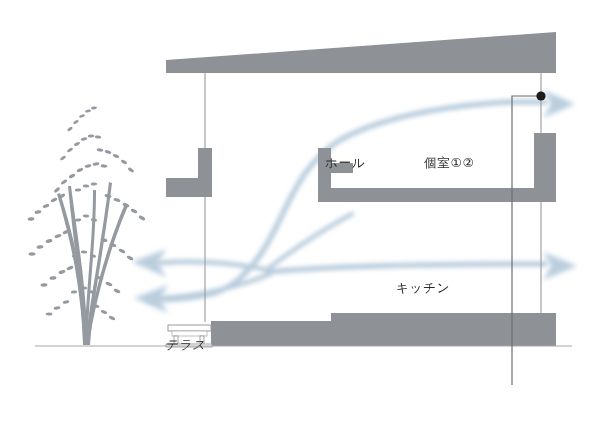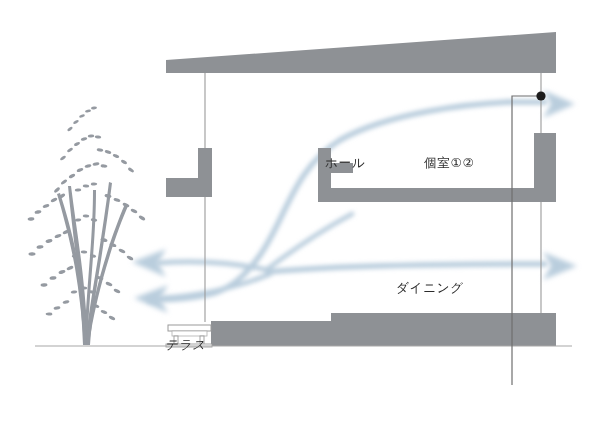--- a/index.html
+++ b/index.html
@@ -245,19 +245,19 @@
       <circle cx="541" cy="96" r="4.6" fill="#1c1c1c"></circle>
     </g>
   </svg>
 
   <div class="label-layer">
 
     <div class="room-label" style="left:325px; top:124px;">ホール</div>
 
     <div class="room-label" style="left:424px; top:124px;">個室①②</div>
 
-    <div class="room-label" style="left:396px; top:249px;">ダイニング</div>
+    <div class="room-label" style="left:396px; top:249px;">キッチン</div>
 
 
     <div class="room-label" style="left:165px; top:306px;font-style:italic;">テラス</div>
 
   </div>
 </div>
 
 </body></html>

